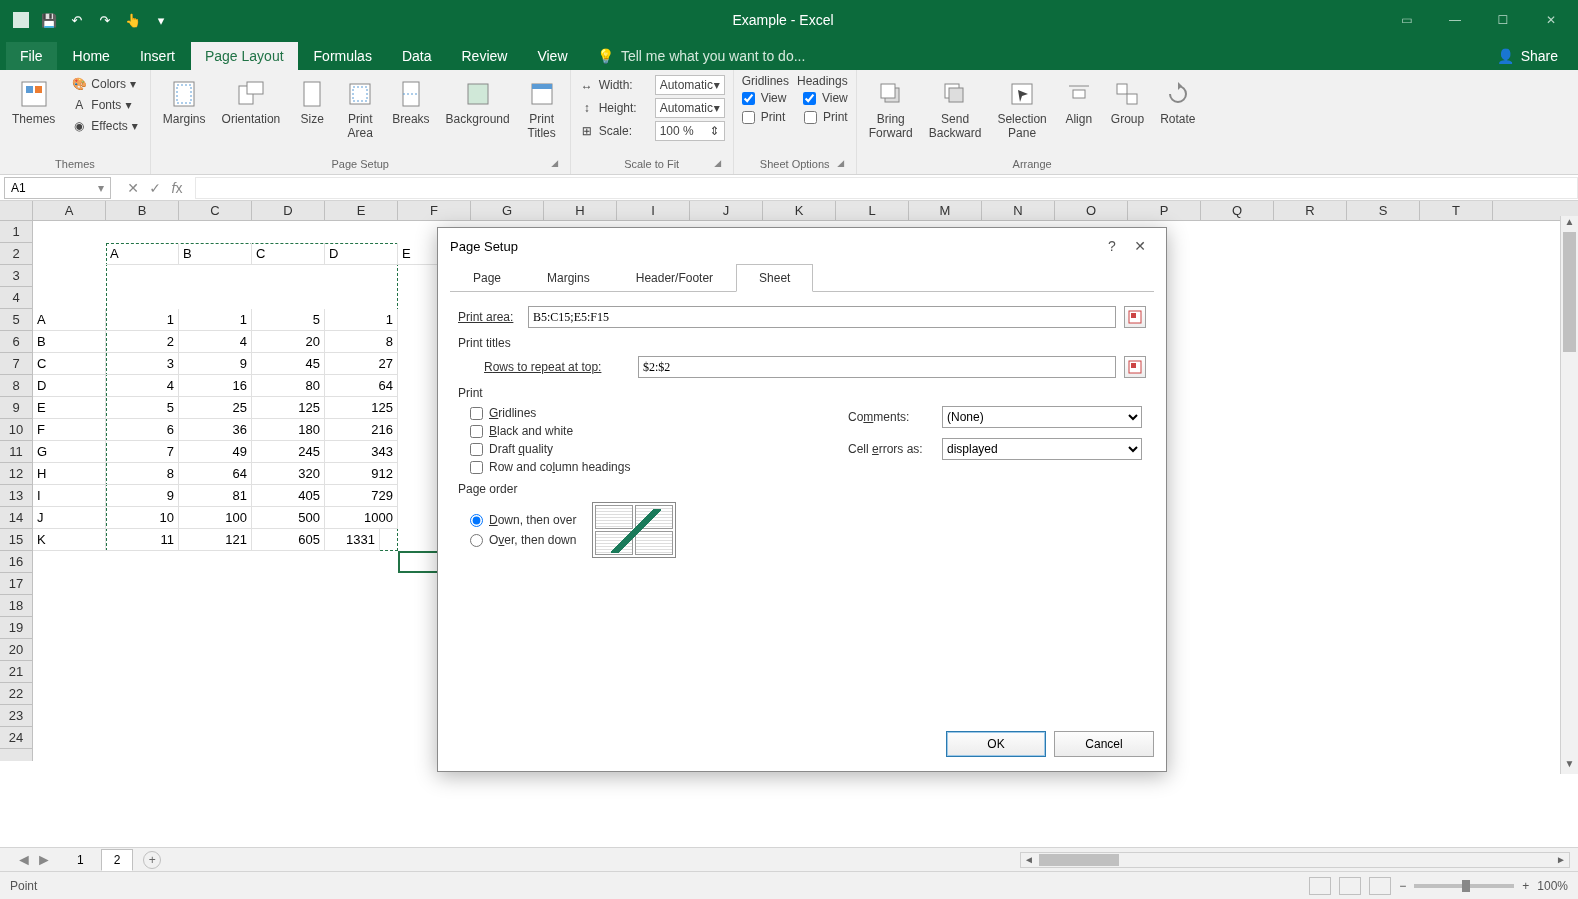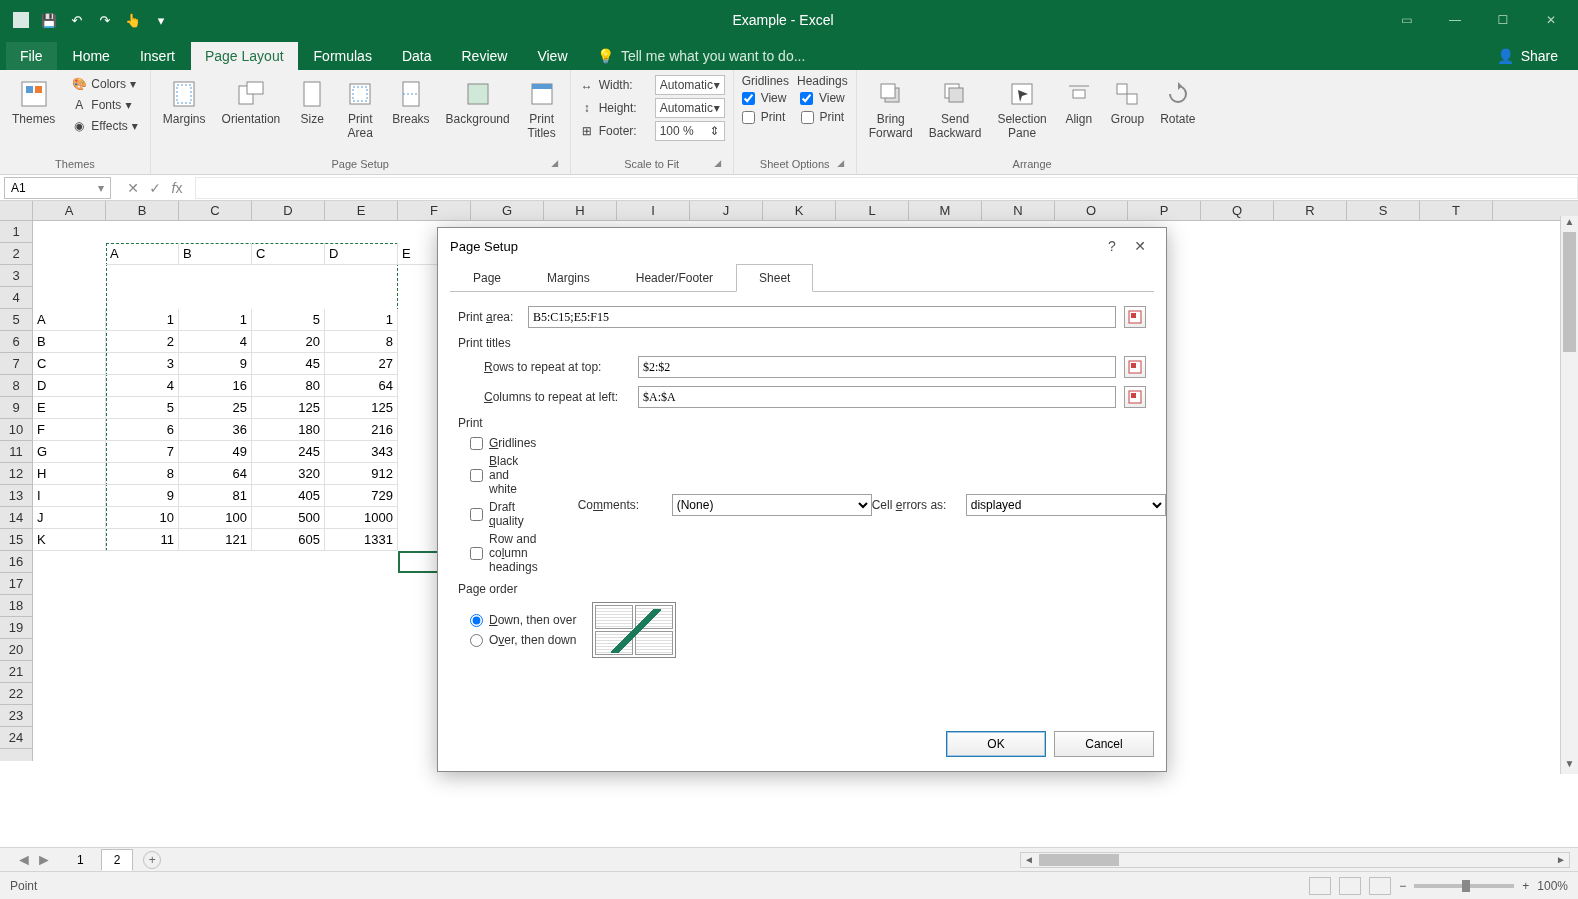--- a/index.html
+++ b/index.html
@@ -84,28 +84,28 @@
 
 .dialog { position: absolute; left: 437px; top: 227px; width: 730px; height: 545px; background: #fff; border: 1px solid #8a8a8a; box-shadow: 0 4px 20px rgba(0,0,0,0.3); display: flex; flex-direction: column; }
 .dlg-title { height: 36px; display: flex; align-items: center; padding: 0 12px; font-size: 13px; }
 .dlg-title .sp { flex: 1; }
 .dlg-title .hb { width: 28px; text-align: center; font-size: 14px; color: #555; cursor: pointer; }
 .dlg-tabs { display: flex; padding: 0 12px; gap: 0; }
 .dtab { padding: 6px 22px; font-size: 12px; border: 1px solid transparent; cursor: pointer; color: #333; }
 .dtab.active { border: 1px solid #c0c0c0; border-bottom: 1px solid #fff; background: #fff; position: relative; z-index: 2; }
 .dlg-panel { border-top: 1px solid #c0c0c0; margin: -1px 12px 0 12px; flex: 1; padding: 14px 8px; font-size: 12px; color: #333; position: relative; }
 .frow { display: flex; align-items: center; margin-bottom: 8px; gap: 8px; }
-.frow .flabel { width: 62px; }
+.frow .flabel { width: 62px; text-decoration: underline; }
 .frow.indent .flabel { width: 146px; margin-left: 26px; }
 .frow input[type="text"] { flex: 1; height: 22px; border: 1px solid #a0a0a0; padding: 0 4px; font-family: "Segoe UI"; font-size: 12px; }
 .range-btn { width: 22px; height: 22px; border: 1px solid #a0a0a0; display: flex; align-items: center; justify-content: center; background: linear-gradient(#fff,#eee); cursor: pointer; }
 .section-label { font-size: 12px; margin: 8px 0 6px 0; }
 .print-cols { display: flex; gap: 40px; }
 .print-left { display: flex; flex-direction: column; gap: 4px; margin-left: 12px; }
-.print-right { display: flex; flex-direction: row; }
+.print-right { display: flex; flex-direction: column; gap: 10px; }
 .print-right .prow { display: flex; align-items: center; gap: 8px; }
 .print-right .plabel { width: 86px; text-align: left; }
 .print-right select { width: 200px; height: 22px; border: 1px solid #a0a0a0; background: #fff; font-size: 12px; }
 .chk { display: flex; align-items: center; gap: 6px; }
 .chk input { width: 13px; height: 13px; }
 .radio-col { display: flex; flex-direction: column; gap: 6px; margin-left: 12px; }
 .radio-row { display: flex; align-items: center; gap: 6px; }
 .radio-row input { width: 13px; height: 13px; }
 .page-order-graphic { width: 84px; height: 56px; border: 1px solid #888; margin-left: 16px; display: grid; grid-template-columns: 1fr 1fr; grid-template-rows: 1fr 1fr; gap: 2px; padding: 2px; background: #fff; position: relative; }
 .page-order-graphic .pg { border: 1px solid #999; background: repeating-linear-gradient(#fff,#fff 2px,#ddd 2px,#ddd 3px); }
@@ -272,21 +272,21 @@
       <div class="scale-row">
             <span class="ico-sm">↕</span>
             <span class="lab">Height:</span>
             <div class="scale-combo">
               <span>Automatic</span>
               <span>▾</span>
             </div>
           </div>
       <div class="scale-row">
             <span class="ico-sm">⊞</span>
-            <span class="lab">Footer:</span>
+            <span class="lab">Scale:</span>
             <div class="scale-combo">
               <span>100 %</span>
               <span>⇕</span>
             </div>
           </div>
     </div>
       </div>
     <div class="rgroup-label"><span>Scale to Fit</span><span class="dlg-launcher">◢</span></div>
   </div>
 
@@ -296,21 +296,21 @@
         <div style="font-size:12px;color:#444">Gridlines</div>
         <div class="chk-row">
             <input type="checkbox" checked="" style="">
             <span>View</span>
           </div>
         <div class="chk-row">
             <input type="checkbox" style="">
             <span>Print</span>
           </div>
       </div>
-      <div class="stacked" style="align-items:center">
+      <div class="stacked" style="align-items:flex-end">
         <div style="font-size:12px;color:#444">Headings</div>
         <div class="chk-row">
             <input type="checkbox" checked="" style="">
             <span>View</span>
           </div>
         <div class="chk-row">
             <input type="checkbox" style="">
             <span>Print</span>
           </div>
       </div>
@@ -503,21 +503,21 @@
         <div class="cell num" style="left: 292px; top: 264px; width: 73px;">729</div>
         <div class="cell" style="left: 0px; top: 286px; width: 73px;">J</div>
         <div class="cell num" style="left: 73px; top: 286px; width: 73px;">10</div>
         <div class="cell num" style="left: 146px; top: 286px; width: 73px;">100</div>
         <div class="cell num" style="left: 219px; top: 286px; width: 73px;">500</div>
         <div class="cell num" style="left: 292px; top: 286px; width: 73px;">1000</div>
         <div class="cell" style="left: 0px; top: 308px; width: 73px;">K</div>
         <div class="cell num" style="left: 73px; top: 308px; width: 73px;">11</div>
         <div class="cell num" style="left: 146px; top: 308px; width: 73px;">121</div>
         <div class="cell num" style="left: 219px; top: 308px; width: 73px;">605</div>
-        <div class="cell num" style="left: 292px; top: 308px; width: 73px;">1331</div>
+        <div class="cell num" style="left: 274px; top: 308px; width: 73px;">1331</div>
       </div>
   </div>
 </div>
 
 <div class="vscroll">
   <div class="arrow">▲</div>
   <div class="track">
       <div class="thumb"></div>
     </div>
   <div class="arrow">▼</div>
@@ -572,30 +572,20 @@
           <svg width="14" height="14">
             <rect x="1" y="1" width="12" height="12" fill="#fff" stroke="#c44"></rect>
             <rect x="3" y="3" width="5" height="5" fill="#c44"></rect>
           </svg>
         </div>
     </div>
     <div class="section-label">Print titles</div>
     <div class="frow indent">
       <span class="flabel"><u class="al">R</u>ows to repeat at top:</span>
       <input type="text" value="$2:$2" style="">
-      <div class="range-btn">
-          <svg width="14" height="14">
-            <rect x="1" y="1" width="12" height="12" fill="#fff" stroke="#c44"></rect>
-            <rect x="3" y="3" width="5" height="5" fill="#c44"></rect>
-          </svg>
-        </div>
-    </div>
-    <div class="frow indent">
-      <span class="flabel"><u class="al">C</u>olumns to repeat at left:</span>
-      <input type="text" value="$A:$A" style="">
       <div class="range-btn">
           <svg width="14" height="14">
             <rect x="1" y="1" width="12" height="12" fill="#fff" stroke="#c44"></rect>
             <rect x="3" y="3" width="5" height="5" fill="#c44"></rect>
           </svg>
         </div>
     </div>
     <div class="section-label">Print</div>
     <div class="print-cols">
       <div class="print-left">

